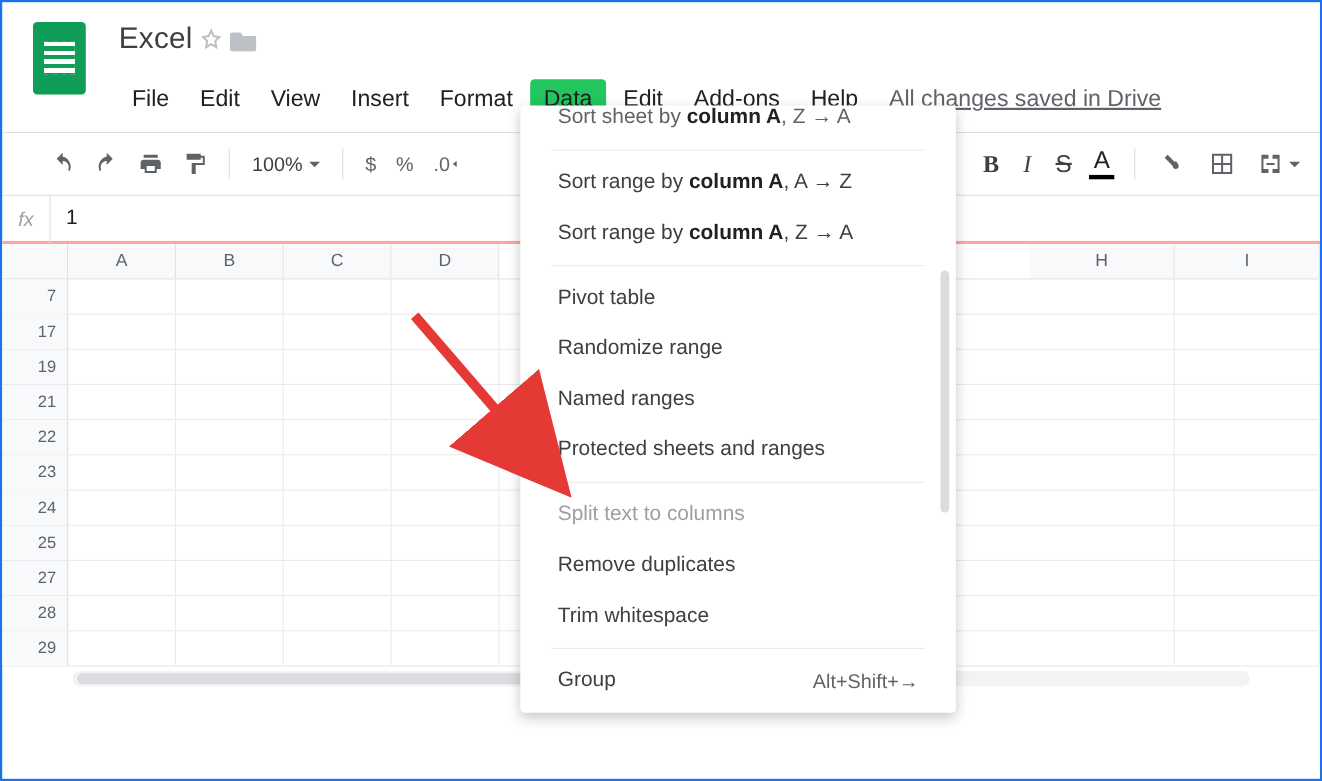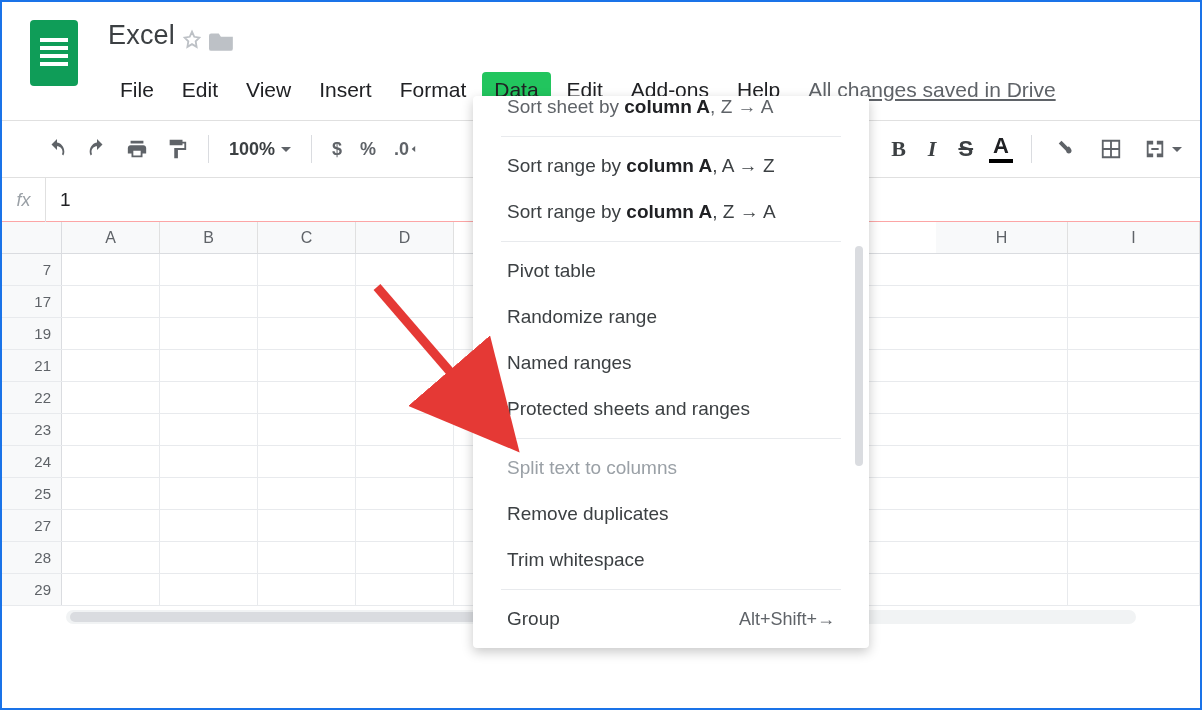--- a/index.html
+++ b/index.html
@@ -2,42 +2,42 @@
 <html><head>
 <meta charset="utf-8">
 <style>
   * { box-sizing: border-box; margin: 0; padding: 0; font-family: Arial, "Helvetica Neue", Helvetica, sans-serif; }
   body { width: 1202px; height: 710px; border: 2px solid #1a73e8; background: #fff; position: relative; overflow: hidden; color:#3c4043; }
   
   .titlebar { display: flex; align-items: flex-start; padding: 18px 0 0 28px; }
   .logo { width: 48px; height: 66px; background: #0f9d58; border-radius: 4px; position: relative; margin-right: 30px; flex: none; }
   .logo::before { content:""; position:absolute; left:10px; right:10px; top:18px; bottom:18px; background: repeating-linear-gradient(#fff, #fff 4px, #0f9d58 4px, #0f9d58 8px), repeating-linear-gradient(90deg,#fff, #fff 4px, #0f9d58 4px, #0f9d58 8px); }
   .title-wrap { display:flex; flex-direction:column; }
-  .title-row { display:flex; align-items:flex-end; gap:6px; }
+  .title-row { display:flex; align-items:center; gap:6px; }
   .doc-title { font-size: 27px; color:#3c4043; letter-spacing:0.2px; }
   .star-icon svg, .folder-icon svg { display:block; }
   .menubar { display:flex; gap: 4px; margin-top: 21px; }
   .menu-item { font-size: 21px; color:#202124; padding: 6px 12px; border-radius:4px; cursor:default; }
   .menu-item.active { background:#22c55e; }
   .saved-text { font-size:21px; color:#5f6368; text-decoration: underline; margin-left: 12px; padding:6px 0; }
 
   
   .toolbar { display:flex; align-items:center; gap: 6px; padding: 14px 0 14px 38px; border-top:1px solid #e0e0e0; border-bottom:1px solid #e0e0e0; margin-top:12px; color:#5f6368; font-size:18px; height:58px; position:relative; }
-  .tool { padding:4px 6px; display:flex; align-items:center;font-weight:bold; }
+  .tool { padding:4px 6px; display:flex; align-items:center; }
   .tool-sep { width:1px; height:28px; background:#dadce0; margin: 0 8px; }
   .right-tools { position:absolute; right: 12px; top:0; bottom:0; display:flex; align-items:center; gap:10px; }
   .dropdown-caret { width:0;height:0;border-left:5px solid transparent;border-right:5px solid transparent;border-top:5px solid #5f6368; margin-left:6px; }
   .zoom-label { font-size:18px; color:#3c4043; }
   .fmt-b { font-weight:bold; font-family: "Times New Roman", serif; font-size:22px; color:#3c4043; }
   .fmt-i { font-style:italic; font-family:"Times New Roman", serif; font-size:22px; color:#3c4043; }
   .fmt-s { text-decoration: line-through; font-size:22px; color:#3c4043; }
   .fmt-a { font-size:22px; color:#202124; border-bottom:4px solid #000; padding:0 4px 2px; line-height:1; }
 
   
-  .formula-bar { display:flex; align-items:center; border-bottom:1px solid #fca5a5; height:44px; }
+  .formula-bar { display:flex; align-items:center; border-bottom:3px solid #fca5a5; height:44px; }
   .fx-label { width:44px; text-align:center; font-style:italic; color:#9aa0a6; font-size:18px; border-right:1px solid #e0e0e0; line-height:44px; }
   .fx-value { padding-left:14px; font-size:19px; color:#202124; }
 
   
   .grid-wrap { position:relative; }
   .col-headers { display:flex; height:32px; border-bottom:1px solid #dadce0; }
   .row-sel { width:60px; flex:none; border-right:1px solid #dadce0; background:#f8f9fa; }
   .col-head { width:98px; flex:none; text-align:center; line-height:32px; font-size:16px; color:#5f6368; border-right:1px solid #e0e0e0; background:#f8f9fa; }
   .col-head.gap { flex:1; background:#fff; border-right:none; }
   .rows { display:flex; flex-direction:column; }

